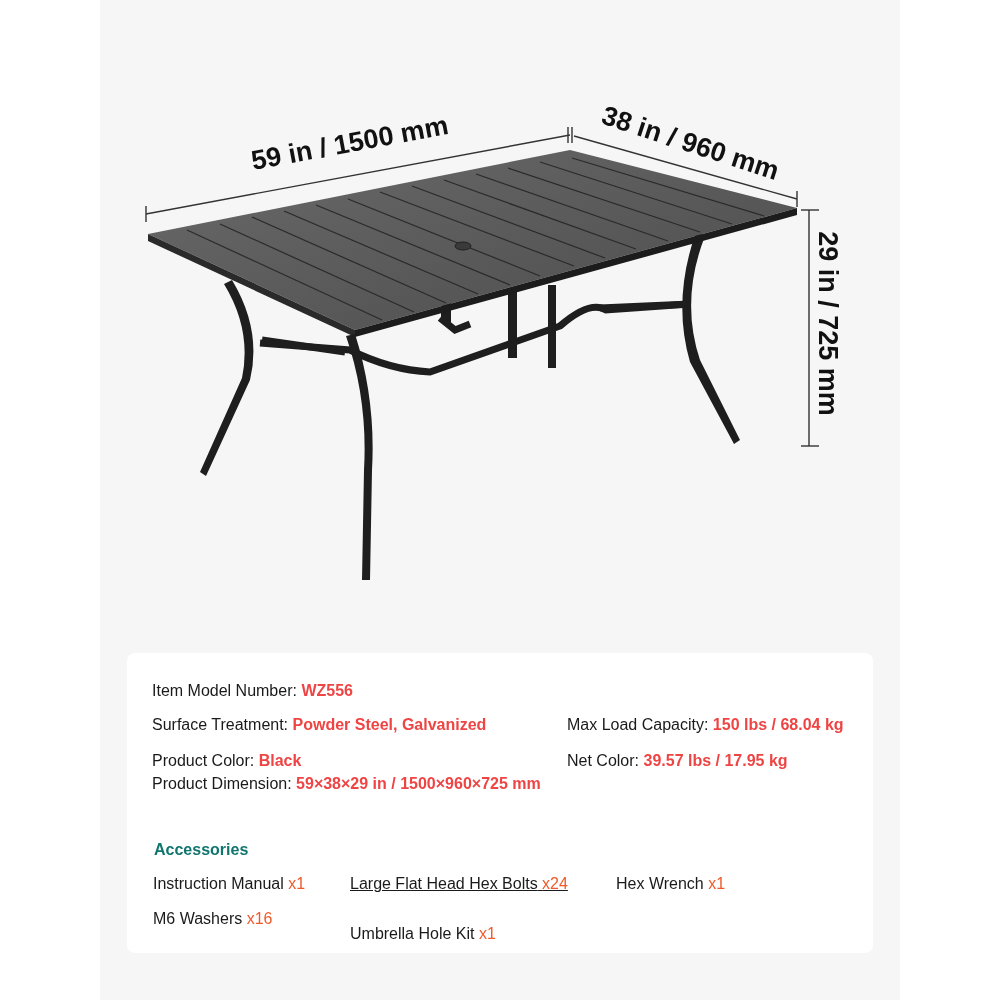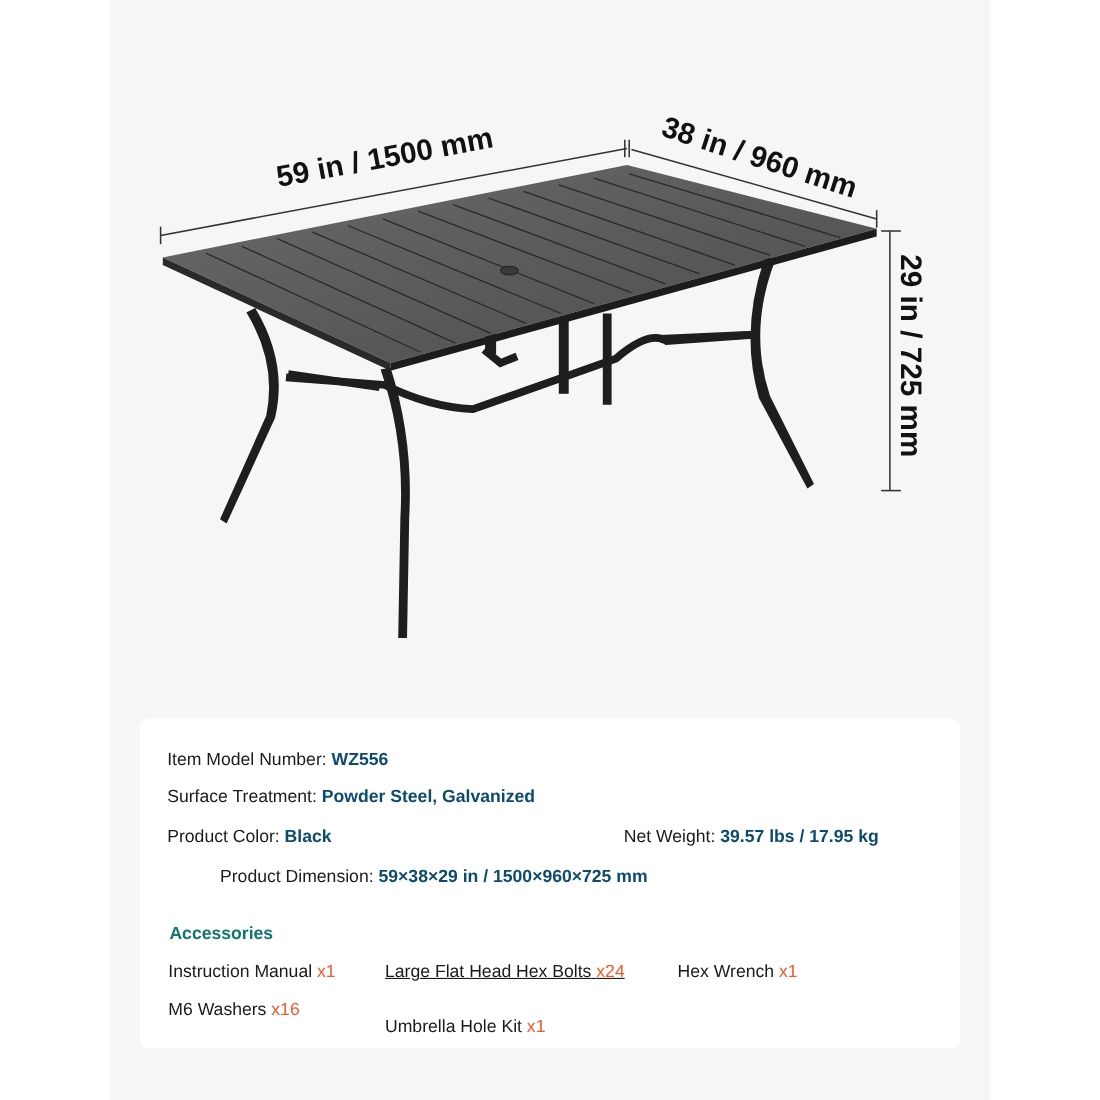--- a/index.html
+++ b/index.html
@@ -19,21 +19,21 @@
   .dim-depth { left: 598px; top: 128px; transform: rotate(18deg); }
   .dim-height { left: 735px; top: 308px; transform: rotate(90deg); }
 
   .card {
     position: absolute; left: 127px; top: 653px; width: 746px; height: 300px;
     background: #ffffff; border-radius: 8px;
   }
   .spec {
     position: absolute; font-size: 16px; line-height: 20px; white-space: nowrap; color: #1a1a1a;
   }
-  .spec .val { color: #0c4a6e; font-weight: bold; }
+  .spec .val { color: #ef4444; font-weight: bold; }
   .acc-title { position: absolute; left: 27px; top: 188px; font-size: 16px; font-weight: bold; color: #0f766e; }
   .acc { position: absolute; font-size: 16px; white-space: nowrap; color: #1a1a1a; }
   .acc .qty { color: #f05a2a; }
 </style>
 </head>
 <body>
 
 <div class="panel"></div>
 
 <div class="figure">
@@ -116,27 +116,31 @@
     <span class="val">WZ556</span>
   </div>
   <div class="spec" style="left:25px; top:62px;">
     <span>Surface Treatment:</span>
     <span class="val">Powder Steel, Galvanized</span>
   </div>
   <div class="spec" style="left:25px; top:98px;">
     <span>Product Color:</span>
     <span class="val">Black</span>
   </div>
-  <div class="spec" style="left:25px; top:135px;margin-left:48px;">
+  <div class="spec" style="left:25px; top:121px;">
     <span>Product Dimension:</span>
     <span class="val">59×38×29 in / 1500×960×725 mm</span>
   </div>
 
+  <div class="spec" style="left:440px; top:62px;">
+    <span>Max Load Capacity:</span>
+    <span class="val">150 lbs / 68.04 kg</span>
+  </div>
   <div class="spec" style="left:440px; top:98px;">
-    <span>Net Weight:</span>
+    <span>Net Color:</span>
     <span class="val">39.57 lbs / 17.95 kg</span>
   </div>
 
   <div class="acc-title">Accessories</div>
 
   <div class="acc" style="left:26px; top:222px;">
     <span>Instruction Manual</span>
     <span class="qty">x1</span>
   </div>
   <div class="acc" style="left:223px; top:222px;text-decoration:underline;">

